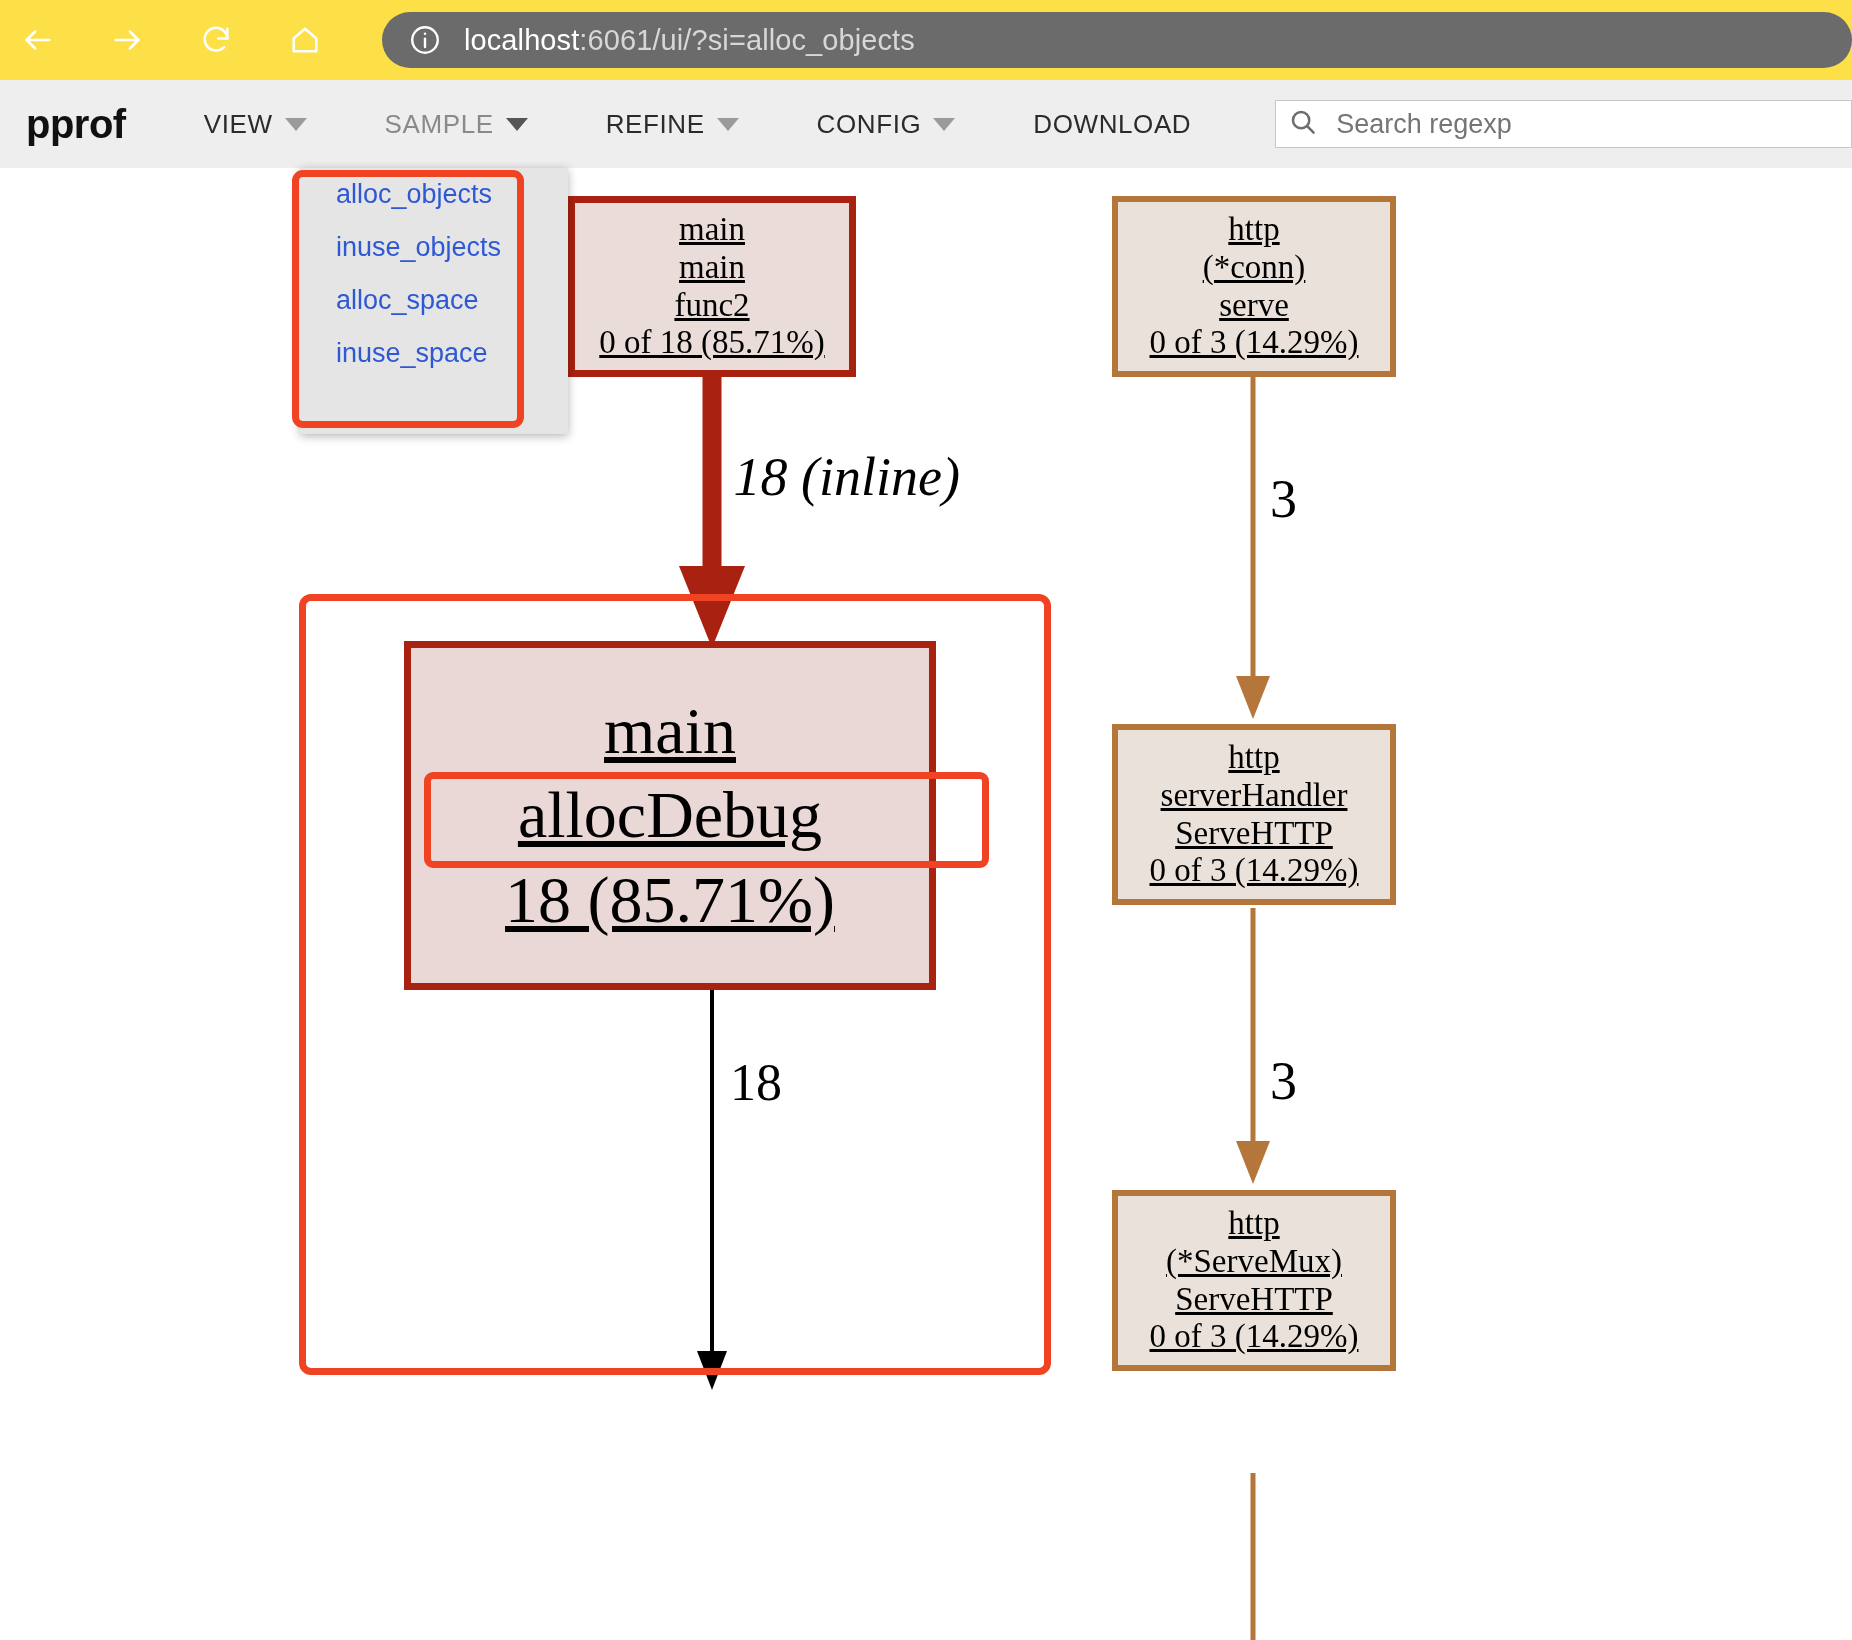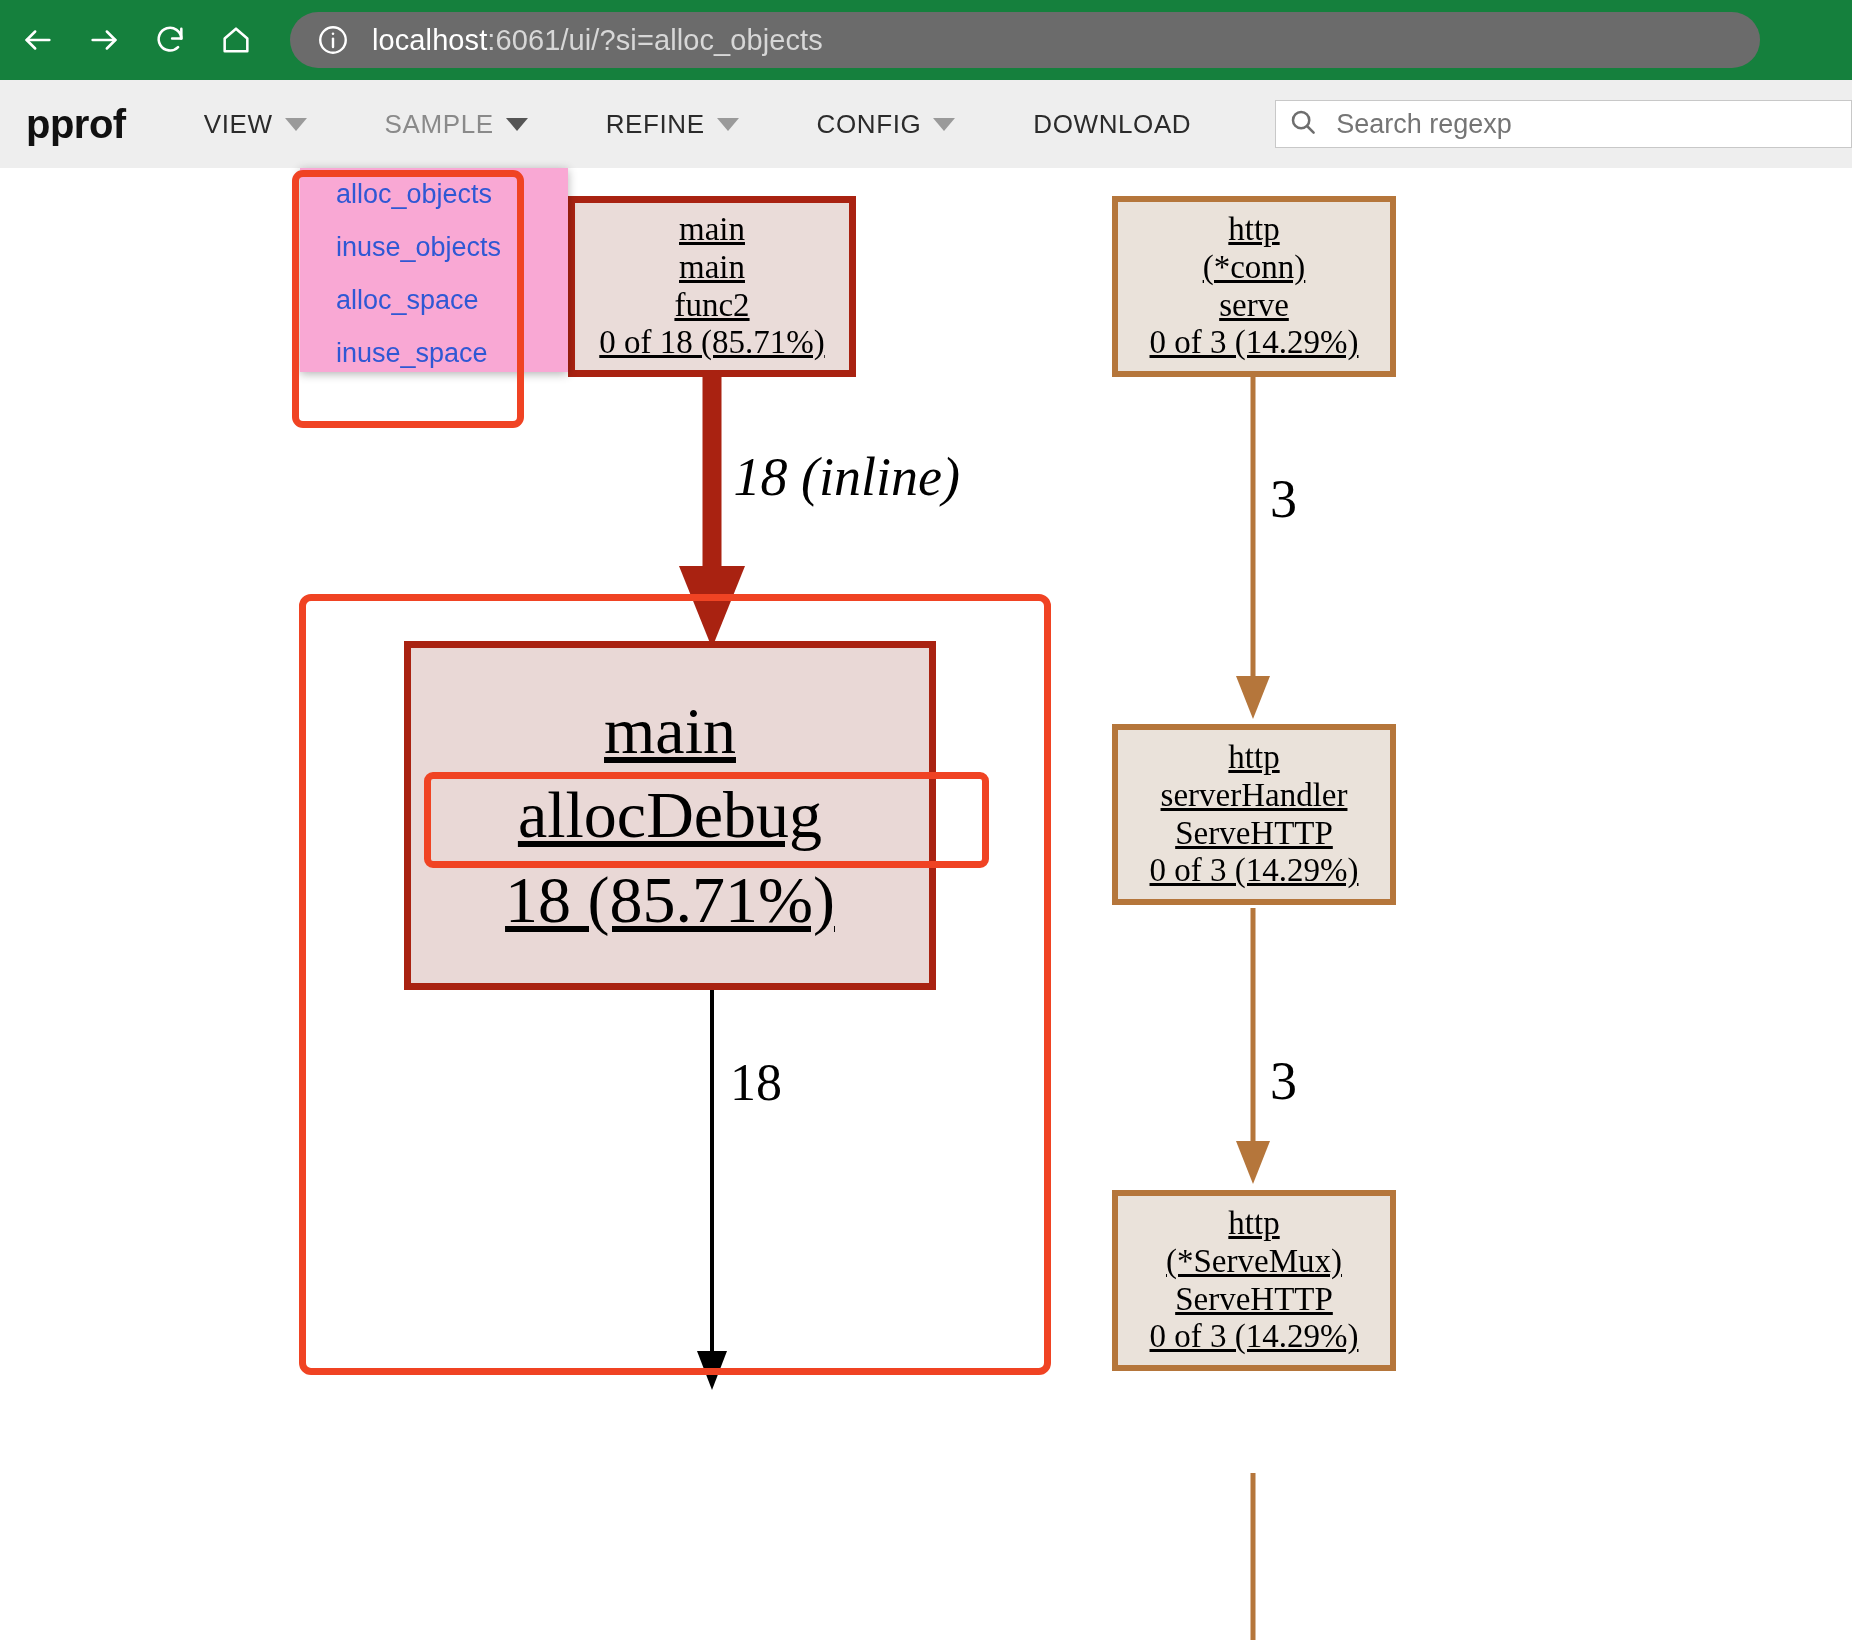--- a/index.html
+++ b/index.html
@@ -8,22 +8,22 @@
     width:1852px; height:1640px;
     background:#ffffff;
     font-family:"Liberation Sans", sans-serif;
     overflow:hidden;
     position:relative;
   }
 
   
   #browser-chrome{
     position:absolute; left:0; top:0; width:1852px; height:80px;
-    background:#15803d;
-    display:flex; align-items:center;
+    background:#fde047;
+    display:flex; align-items:center;justify-content:space-between;
   }
   .nav-btn{
     width:56px; height:56px; margin-left:10px;
     display:flex; align-items:center; justify-content:center;
     color:#ffffff;
     border-radius:50%;
   }
   .nav-btn svg{ display:block; }
   #omnibox{
     margin-left:26px;
@@ -79,22 +79,22 @@
     padding-left:12px;
   }
   #search-box .ph{
     margin-left:18px; font-size:27px; color:#757575;
   }
 
   
   #sample-dropdown{
     position:absolute;
     left:300px; top:168px;
-    width:268px; height:204px;
-    background:#f9a8d4;
+    width:268px; height:266px;
+    background:#e5e5e5;
     box-shadow:0 2px 9px rgba(0,0,0,0.30);
     z-index:40;
   }
   #sample-dropdown a{
     display:block;
     color:#2f58d4;
     font-size:27px;
     text-decoration:none;
     padding-left:36px;
     line-height:53px;

